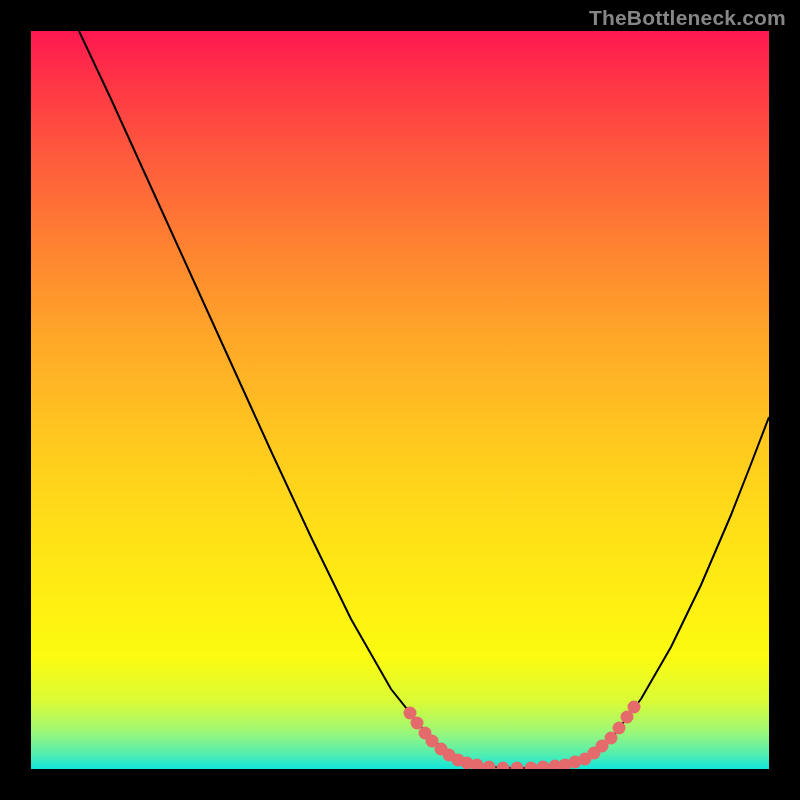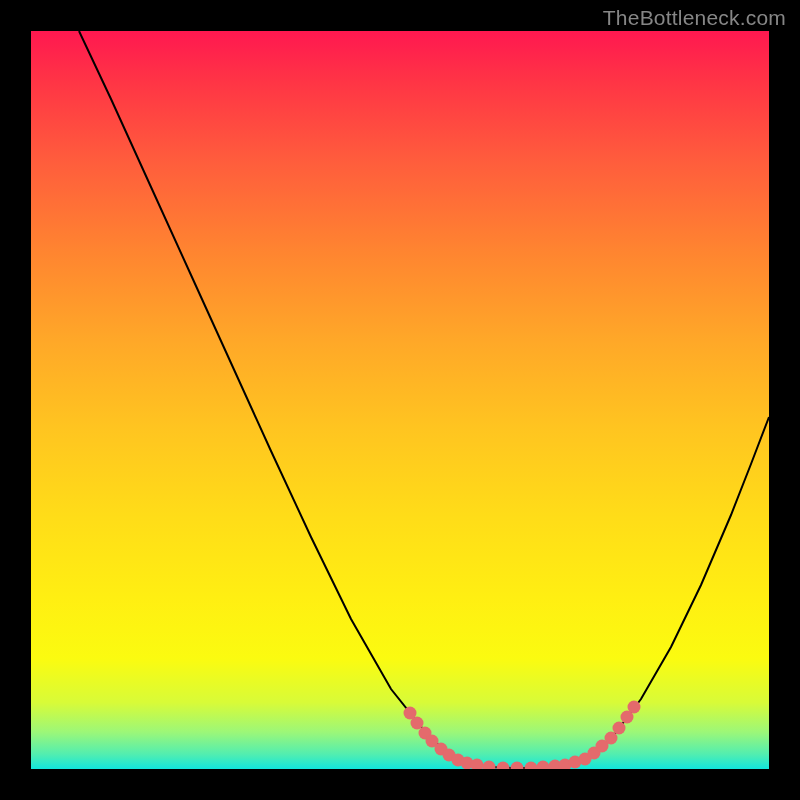--- a/index.html
+++ b/index.html
@@ -31,21 +31,21 @@
       #52eeb0 98%,
       #12e5dc 100%
     );
   }
   .watermark {
     position: absolute;
     top: 6px;
     right: 14px;
     font-family: Arial, Helvetica, sans-serif;
     font-size: 21px;
-    font-weight: normal;
+    font-weight: bold;
     color: #868686;
     letter-spacing: 0.2px;
   }
   svg.curves {
     position: absolute;
     left: 31px;
     top: 31px;
     width: 738px;
     height: 738px;
   }

